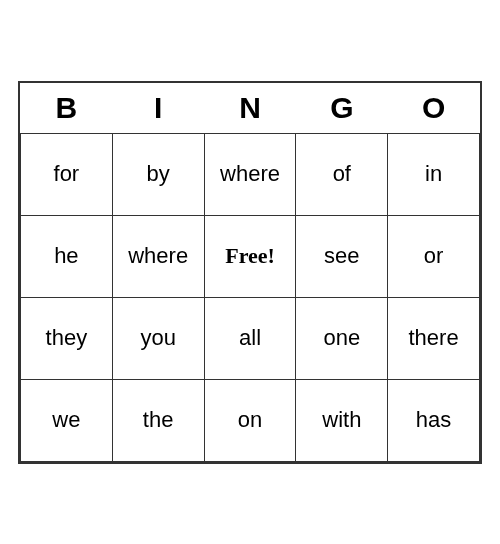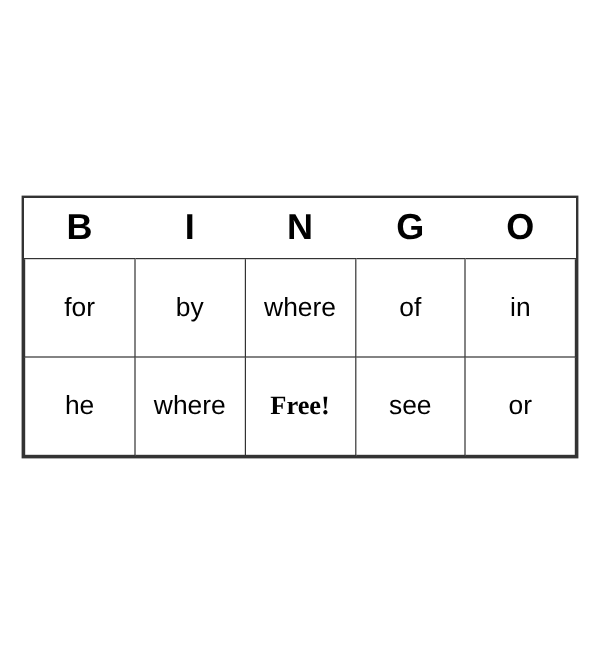--- a/index.html
+++ b/index.html
@@ -93,15 +93,29 @@
           <td>of</td>
           <td>in</td>
         </tr>
         <tr>
           <td>he</td>
           <td class="small-text">where</td>
           <td class="free-cell">Free!</td>
           <td>see</td>
           <td>or</td>
         </tr>
+        <tr>
+          <td>they</td>
+          <td>you</td>
+          <td>all</td>
+          <td>one</td>
+          <td class="small-text">there</td>
+        </tr>
+        <tr>
+          <td>we</td>
+          <td>the</td>
+          <td>on</td>
+          <td>with</td>
+          <td>has</td>
+        </tr>
       </tbody>
   </table>
 </div>
 
 </body></html>

